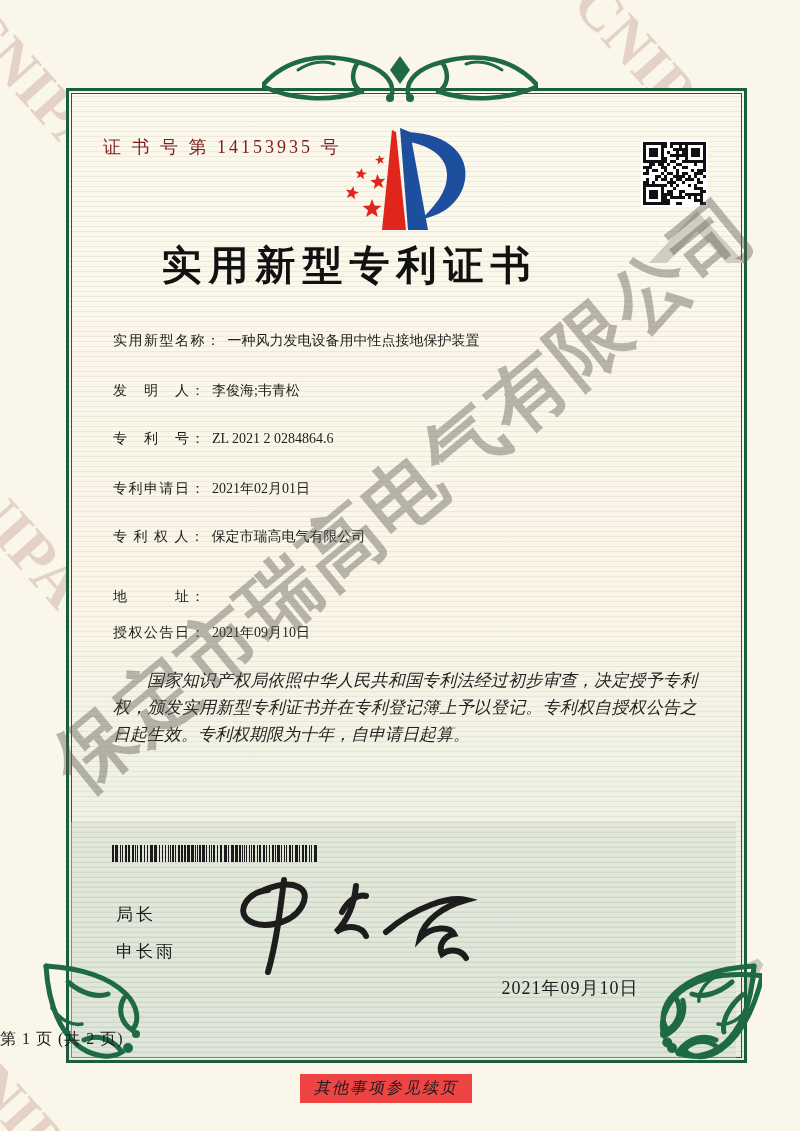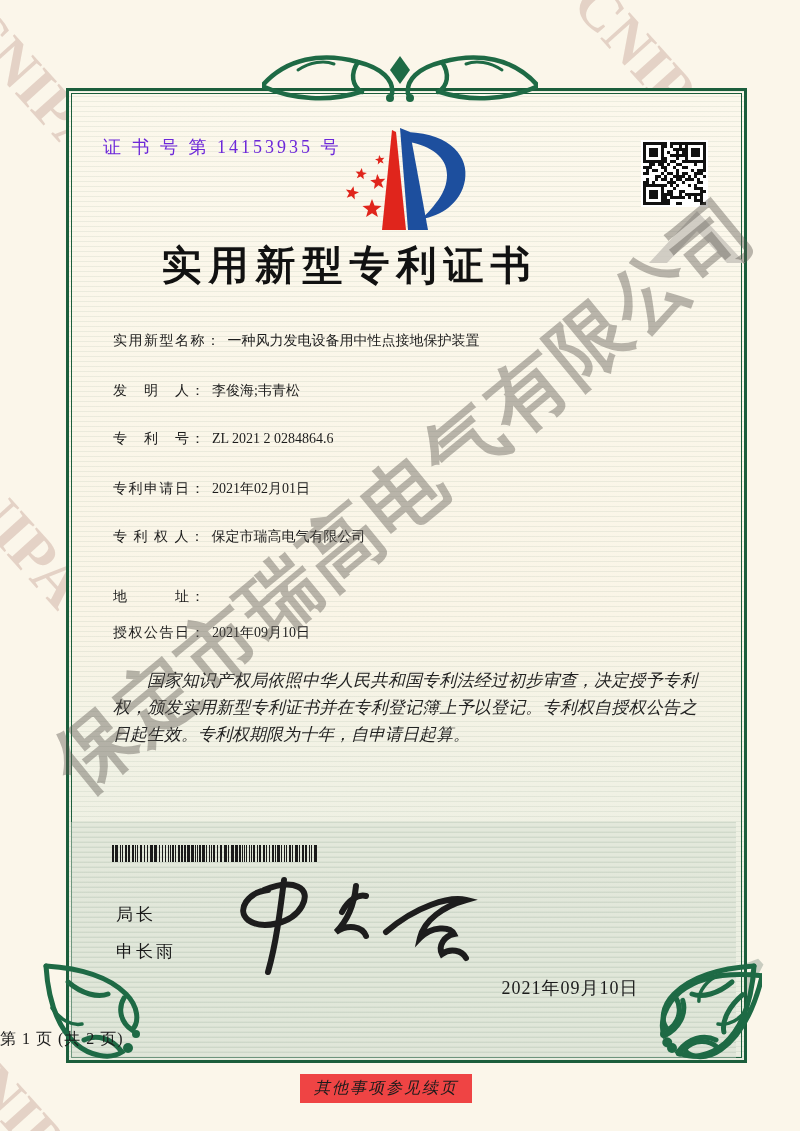--- a/index.html
+++ b/index.html
@@ -24,21 +24,21 @@
   }
   .band{
     left:71px;top:822px;width:665px;height:236px;
     background:
       repeating-linear-gradient(180deg, rgba(110,140,118,0.16) 0 1px, rgba(0,0,0,0) 1px 5px),
       rgba(213,222,208,0.45);
     z-index:4;
   }
   
   .content{z-index:10;}
-  .certno{left:103px;top:135px;font-size:18px;letter-spacing:3px;color:#6d28d9;}
+  .certno{left:103px;top:135px;font-size:18px;letter-spacing:3px;color:#7f1d1d;}
   .logo{left:330px;top:124px;width:142px;height:116px;}
   .qr{left:641px;top:140px;width:63px;height:63px;background:#fff;padding:2px;}
   .chevron{left:645px;top:205px;width:104px;height:62px;}
   .title{
     left:0;width:699px;top:238px;text-align:center;
     font-size:40px;font-weight:700;letter-spacing:7px;color:#111;
   }
   .row{left:113px;width:620px;font-size:14px;white-space:nowrap;}
   .row .lbl{letter-spacing:1.5px;}
   .row .val{margin-left:6px;}

